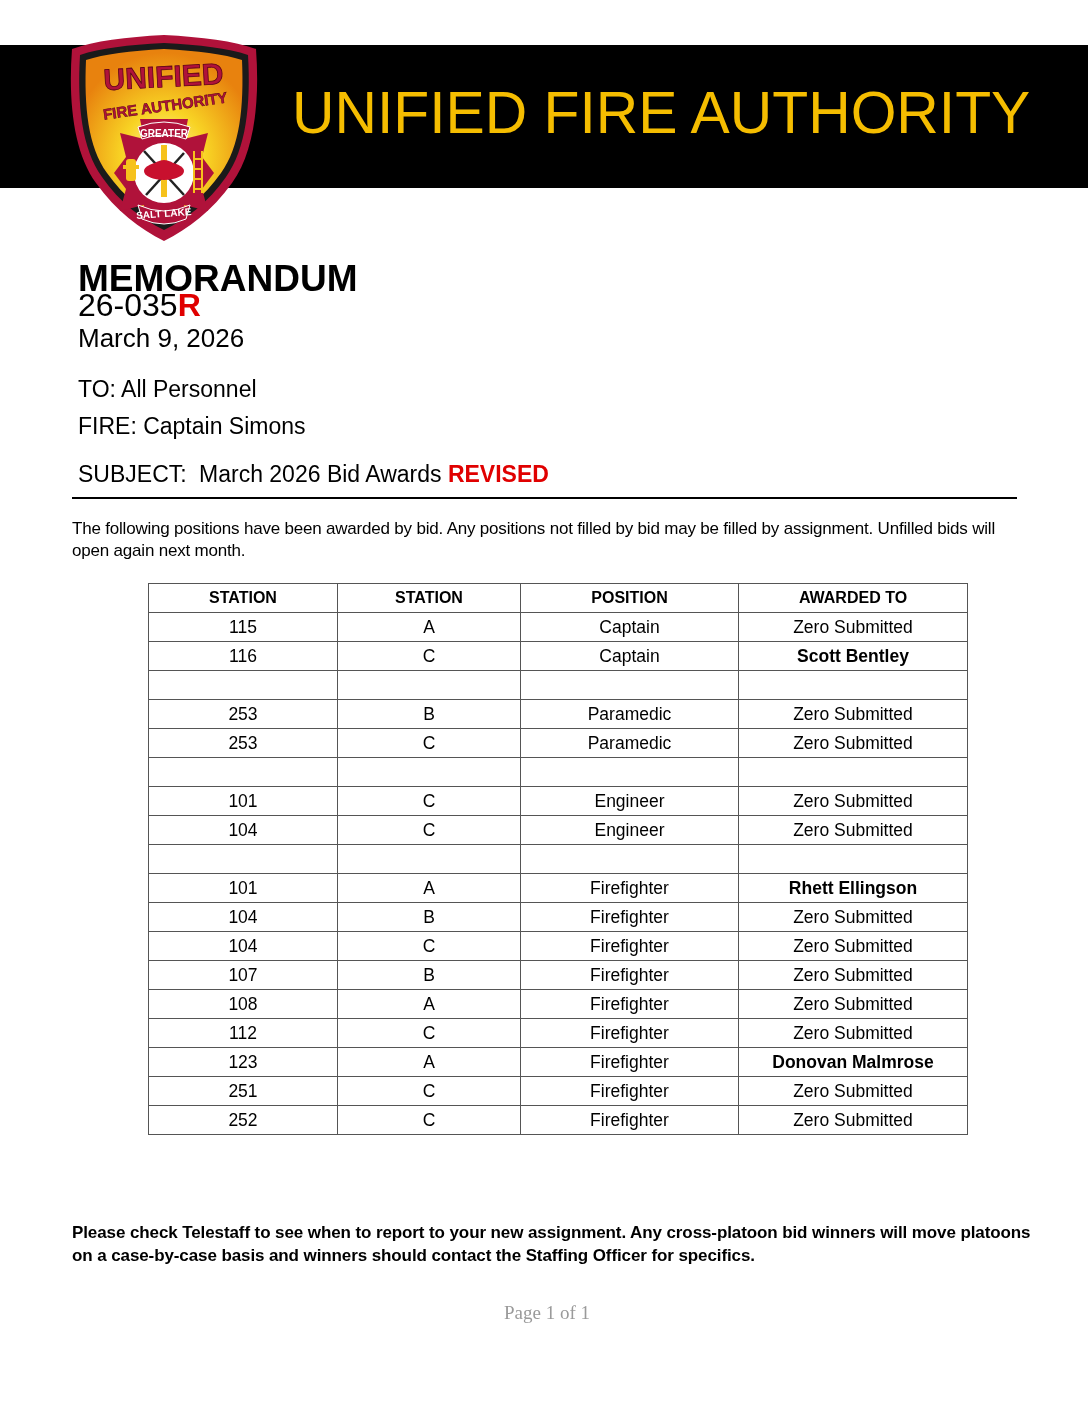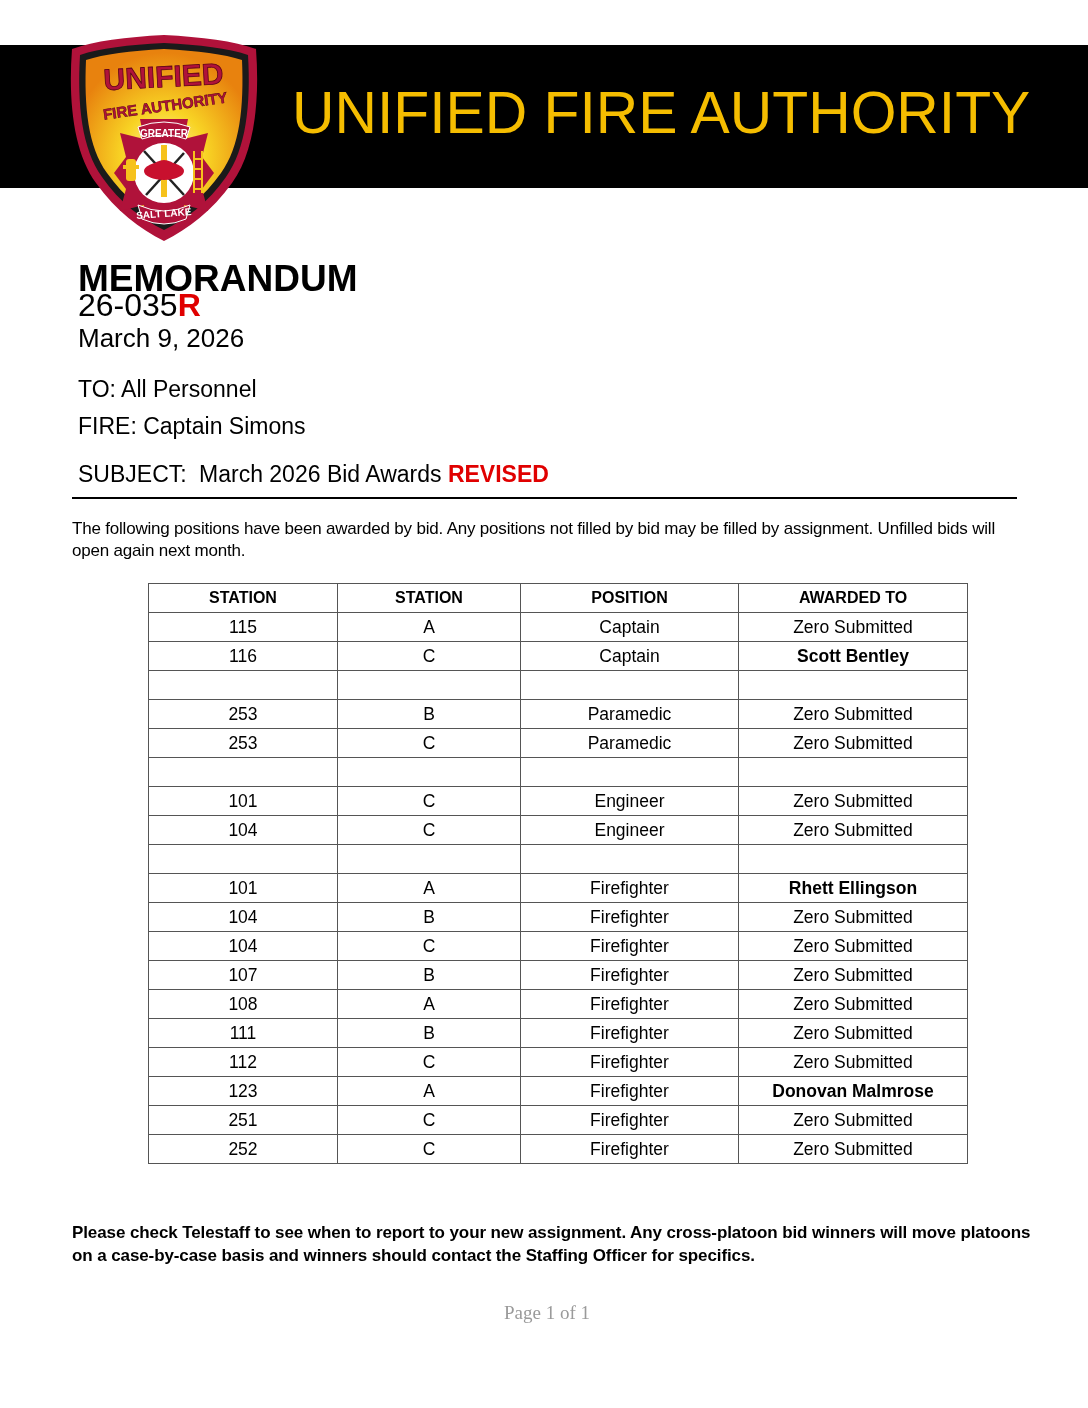--- a/index.html
+++ b/index.html
@@ -216,26 +216,20 @@
         <td>Firefighter</td>
         <td>Zero Submitted</td>
       </tr>
       <tr>
         <td>108</td>
         <td>A</td>
         <td>Firefighter</td>
         <td>Zero Submitted</td>
       </tr>
       <tr>
-        <td>111</td>
-        <td>B</td>
-        <td>Firefighter</td>
-        <td>Zero Submitted</td>
-      </tr>
-      <tr>
         <td>112</td>
         <td>C</td>
         <td>Firefighter</td>
         <td>Zero Submitted</td>
       </tr>
       <tr>
         <td>123</td>
         <td>A</td>
         <td>Firefighter</td>
         <td class="winner">Donovan Malmrose</td>

